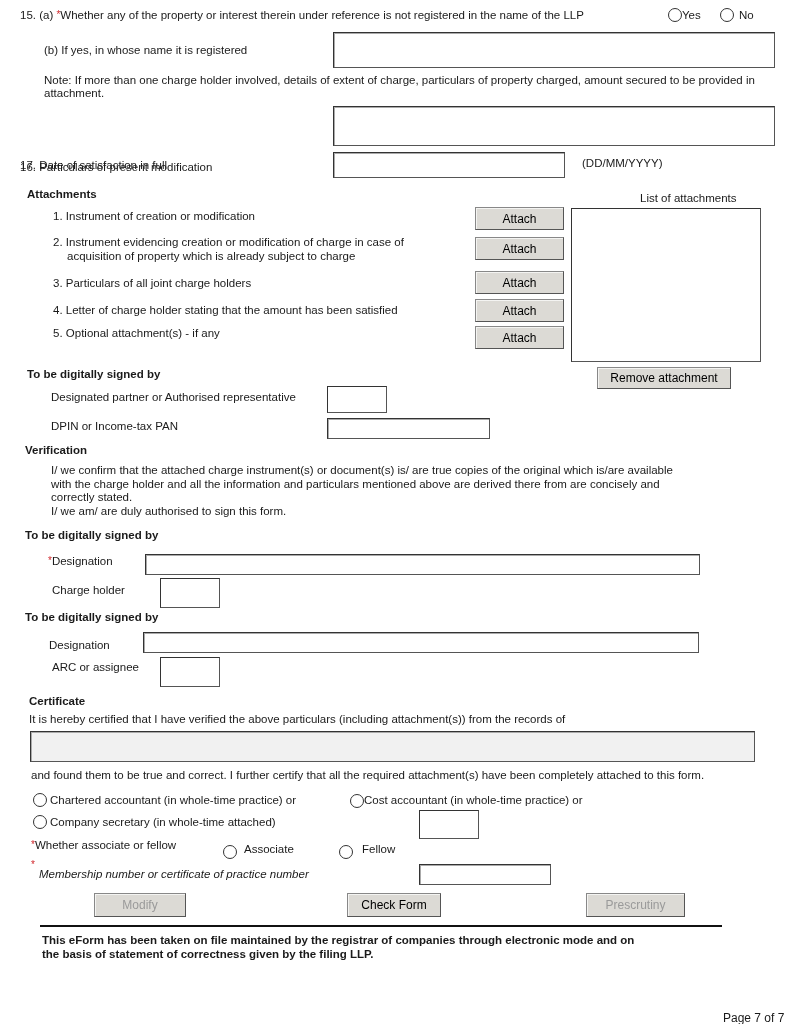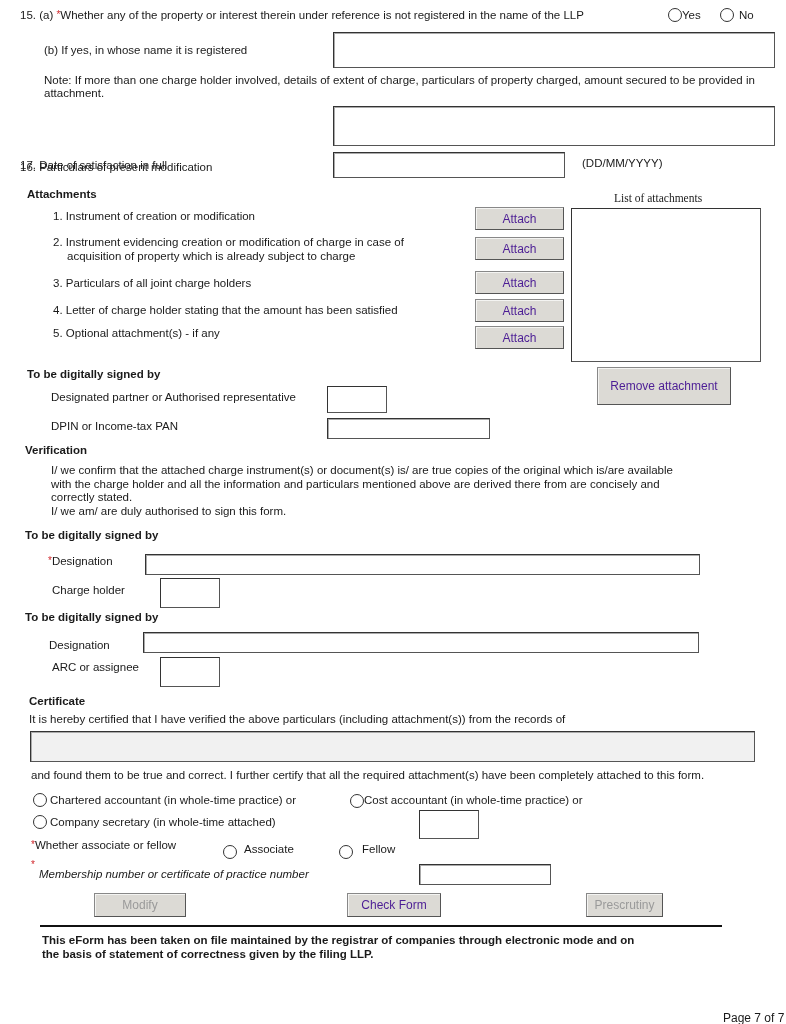--- a/index.html
+++ b/index.html
@@ -4,21 +4,21 @@
 <style>
   * { box-sizing: border-box; margin: 0; padding: 0; }
   html, body { width: 786px; height: 1024px; background: #ffffff; overflow: hidden; }
   body { position: relative; font-family: "Liberation Sans", sans-serif; font-size: 11.5px; color: #1a1a1a; }
   .abs { position: absolute; }
   .lbl { position: absolute; white-space: nowrap; line-height: 14px; }
   .bold { font-weight: bold; }
   .req { color: #d0262b; font-size: 10px; vertical-align: top; }
   .field { position: absolute; border: 1px solid #555; border-top-color: #333; border-left-color: #333; background: #fff; box-shadow: inset 1px 1px 0 #aaa; }
   .field.gray { background: #f1f1f1; }
-  .btn { position: absolute; background: #dcdad5; border: 1px solid #888; border-right-color: #555; border-bottom-color: #555; box-shadow: inset 1px 1px 0 #f4f4f2; font-family: "Liberation Sans", sans-serif; font-size: 12px; color: #4c1d95; display: flex; align-items: center; justify-content: center; cursor: pointer; }
+  .btn { position: absolute; background: #dcdad5; border: 1px solid #888; border-right-color: #555; border-bottom-color: #555; box-shadow: inset 1px 1px 0 #f4f4f2; font-family: "Liberation Sans", sans-serif; font-size: 12px; color: #000000; display: flex; align-items: center; justify-content: center; cursor: pointer; }
   .btn.disabled { color: #9a9a9a; }
   .radio { position: absolute; width: 14px; height: 14px; border: 1.2px solid #333; border-radius: 50%; background: #fff; cursor: pointer; }
   .para { position: absolute; line-height: 13px; }
   .rule { position: absolute; height: 2px; background: #111; }
 </style>
 </head>
 <body>
 
 <div class="lbl" style="left:20px; top:8px;">
   <span>15. (a) </span><span class="req">*</span><span>Whether any of the property or interest therein under reference is not registered in the name of the LLP</span>
@@ -34,40 +34,40 @@
 <div class="para" style="left:44px; top:74px; width:720px;">Note: If more than one charge holder involved, details of extent of charge, particulars of property charged, amount secured to be provided in attachment.</div>
 
 <div class="lbl" style="left:20px; top:120px;margin-top:40px;">16. Particulars of present modification</div>
 <div class="field" style="left:333px; top:106px; width:442px; height:40px;"></div>
 
 <div class="lbl" style="left:20px; top:158px;">17. Date of satisfaction in full</div>
 <div class="field" style="left:333px; top:152px; width:232px; height:26px;"></div>
 <div class="lbl" style="left:582px; top:156px;">(DD/MM/YYYY)</div>
 
 <div class="lbl bold" style="left:27px; top:187px;">Attachments</div>
-<div class="lbl" style="left:614px; top:191px;font-family:Liberation Serif, serif;">List of attachments</div>
+<div class="lbl" style="left:640px; top:191px;">List of attachments</div>
 
 <div class="lbl" style="left:53px; top:209px;">1. Instrument of creation or modification</div>
 <div class="btn" style="left:475px; top:207px; width:89px; height:23px;">Attach</div>
 
 <div class="lbl" style="left:53px; top:235px;">2. Instrument evidencing creation or modification of charge in case of</div>
 <div class="lbl" style="left:67px; top:249px;text-align:right;">acquisition of property which is already subject to charge</div>
 <div class="btn" style="left:475px; top:237px; width:89px; height:23px;">Attach</div>
 
 <div class="lbl" style="left:53px; top:276px;">3. Particulars of all joint charge holders</div>
 <div class="btn" style="left:475px; top:271px; width:89px; height:23px;">Attach</div>
 
 <div class="lbl" style="left:53px; top:303px;">4. Letter of charge holder stating that the amount has been satisfied</div>
 <div class="btn" style="left:475px; top:299px; width:89px; height:23px;">Attach</div>
 
 <div class="lbl" style="left:53px; top:326px;">5. Optional attachment(s) - if any</div>
 <div class="btn" style="left:475px; top:326px; width:89px; height:23px;">Attach</div>
 
 <div class="field" style="left:571px; top:208px; width:190px; height:154px; box-shadow:none;"></div>
-<div class="btn" style="left:597px; top:367px; width:134px; height:38px;">Remove attachment</div>
+<div class="btn" style="left:597px; top:367px; width:134px; height:22px;">Remove attachment</div>
 
 <div class="lbl bold" style="left:27px; top:367px;">To be digitally signed by</div>
 <div class="lbl" style="left:51px; top:390px;">Designated partner or Authorised representative</div>
 <div class="field" style="left:327px; top:386px; width:60px; height:27px; box-shadow:none;"></div>
 <div class="lbl" style="left:51px; top:419px;">DPIN or Income-tax PAN</div>
 <div class="field" style="left:327px; top:418px; width:163px; height:21px;"></div>
 
 <div class="lbl bold" style="left:25px; top:443px;">Verification</div>
 <div class="lbl" style="left:51px; top:463px;">I/ we confirm that the attached charge instrument(s) or document(s) is/ are true copies of the original which is/are available</div>
 <div class="lbl" style="left:51px; top:477px;">with the charge holder and all the information and particulars mentioned above are derived there from are concisely and</div>
@@ -109,19 +109,19 @@
 <div class="lbl" style="left:244px; top:842px;">Associate</div>
 <div class="radio" style="left:339px; top:845px;"></div>
 <div class="lbl" style="left:362px; top:842px;">Fellow</div>
 
 <div class="abs req" style="left:31px; top:859px;">*</div>
 <div class="lbl" style="left:39px; top:867px;font-style:italic;">Membership number or certificate of practice number</div>
 <div class="field" style="left:419px; top:864px; width:132px; height:21px;"></div>
 
 <div class="btn disabled" style="left:94px; top:893px; width:92px; height:24px;">Modify</div>
 <div class="btn" style="left:347px; top:893px; width:94px; height:24px;">Check Form</div>
-<div class="btn disabled" style="left:586px; top:893px; width:77px; height:24px;">Prescrutiny</div>
+<div class="btn disabled" style="left:586px; top:893px; width:99px; height:24px;">Prescrutiny</div>
 
 <div class="rule" style="left:40px; top:925px; width:682px;"></div>
 <div class="lbl bold" style="left:42px; top:933px;">This eForm has been taken on file maintained by the registrar of companies through electronic mode and on</div>
 <div class="lbl bold" style="left:42px; top:947px;">the basis of statement of correctness given by the filing LLP.</div>
 
 <div class="lbl" style="left:723px; top:1011px; font-size:12px;">Page 7 of 7</div>
 
 </body></html>

